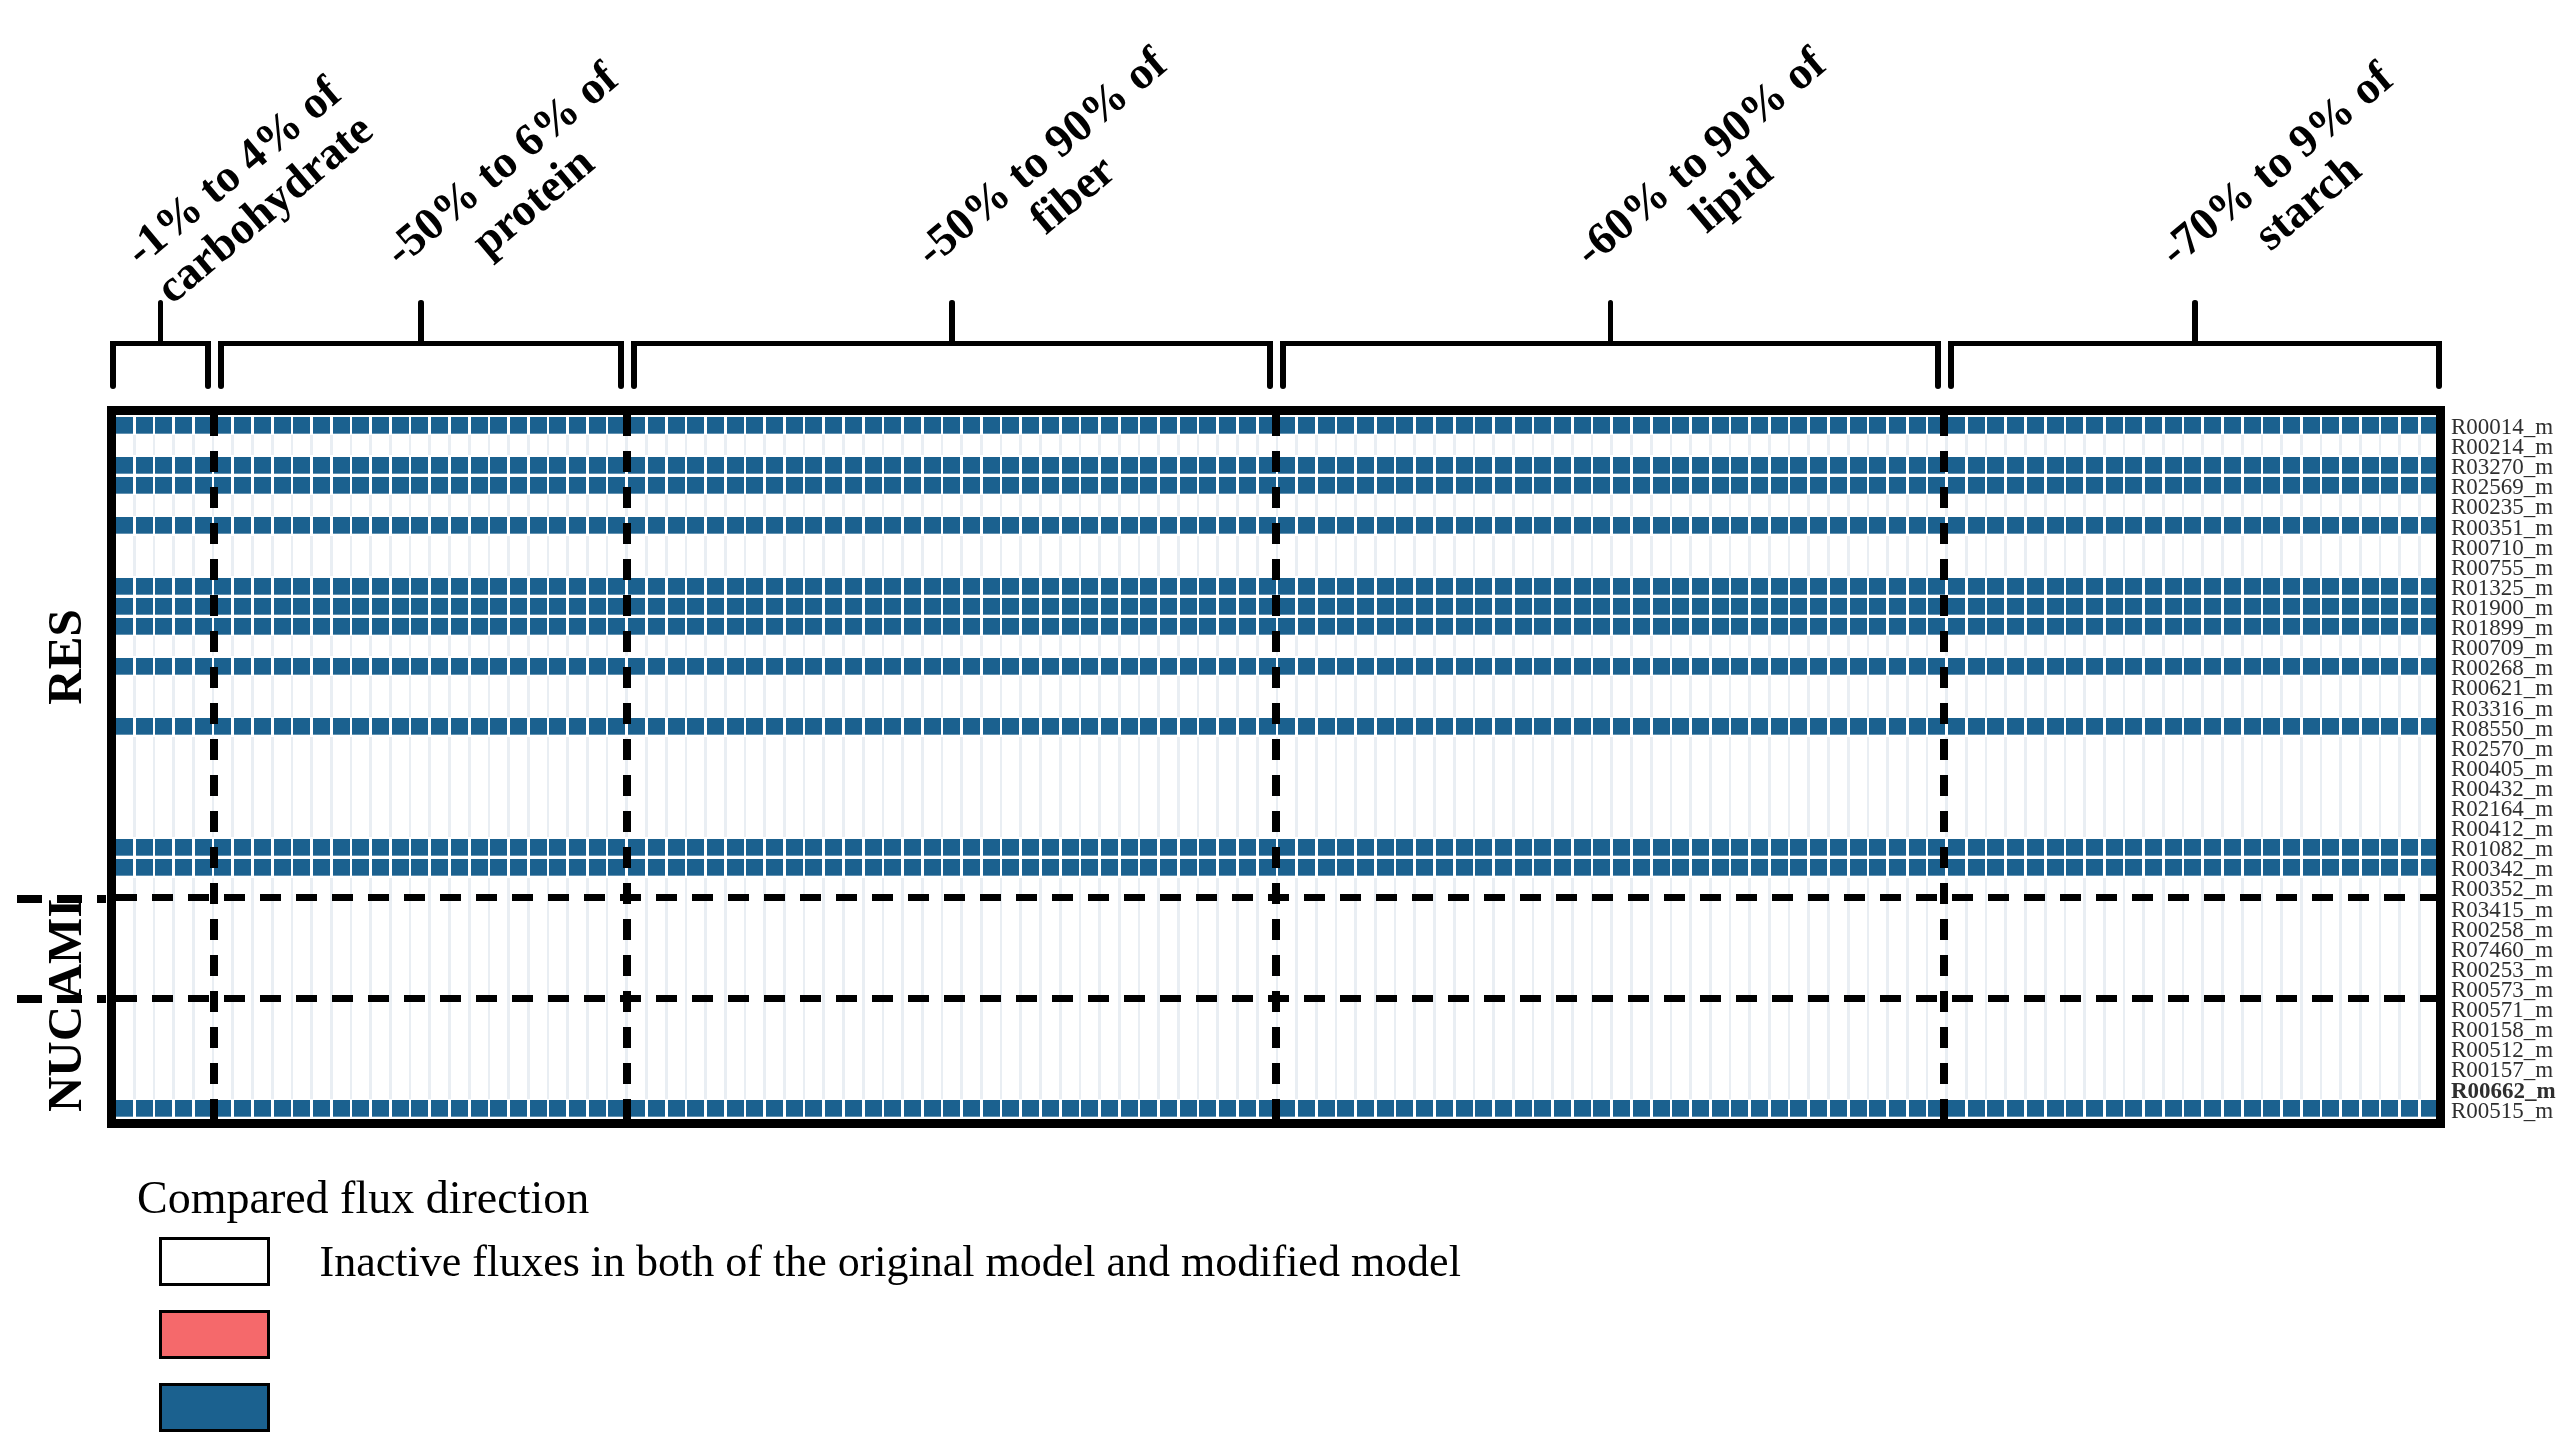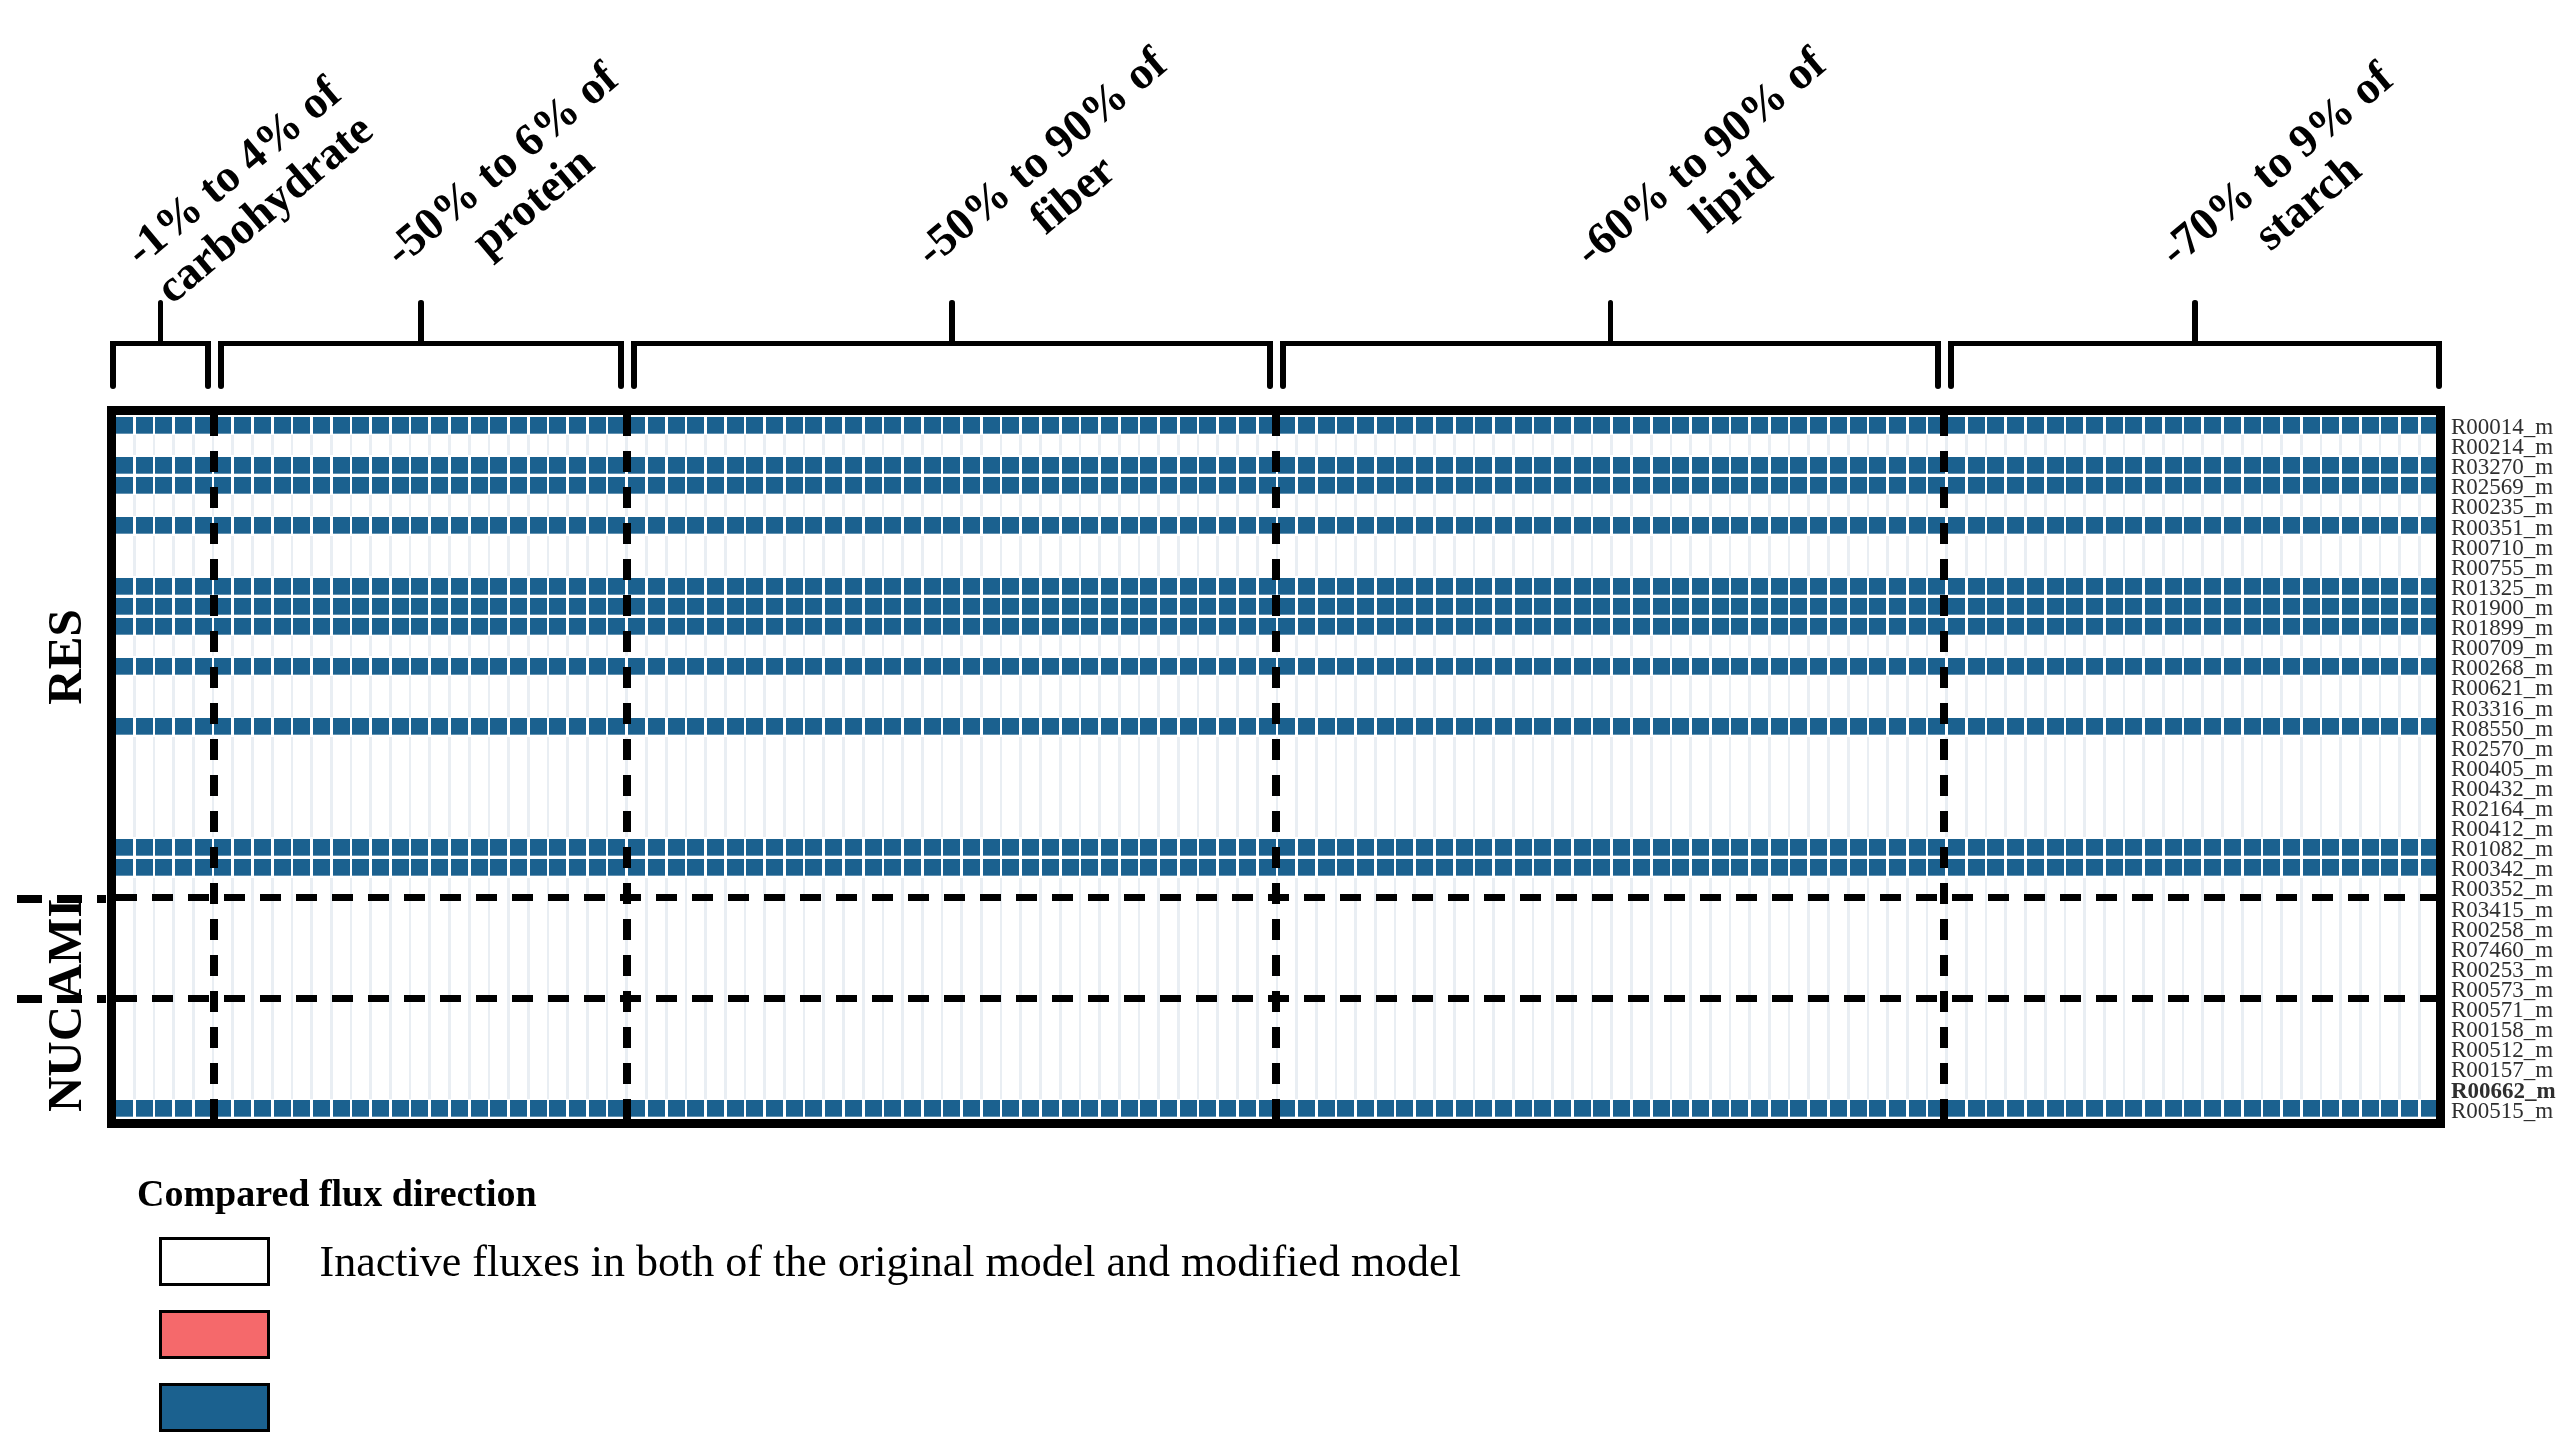--- a/index.html
+++ b/index.html
@@ -40,21 +40,21 @@
   .brace-tick{position:absolute;top:-46px;left:50%;margin-left:-2.8px;width:5.6px;height:42px;
               background:#000;border-radius:2.8px 2.8px 0 0;}
 
   
   .sec-anchor{position:absolute;width:0;height:0;}
   .sec-label{position:absolute;left:0;bottom:0;transform-origin:0 100%;transform:rotate(-40deg);
              font-size:46px;font-weight:bold;line-height:1.06;text-align:center;white-space:nowrap;}
 
   
   #legend{position:absolute;left:137px;top:1173px;}
-  #legend-title{font-size:38px;font-weight:bold;line-height:1.1;}
+  #legend-title{font-size:46px;font-weight:normal;line-height:1.1;}
   .legend-item{position:absolute;left:21.6px;display:flex;align-items:center;}
   .legend-swatch{width:105px;height:43px;border:3.5px solid #000;flex:0 0 auto;}
   .legend-label{margin-left:50px;font-size:44px;line-height:1;white-space:nowrap;}
 </style>
 </head>
 <body style="--active: #1B618F; --changed: #F5696B;">
 
 <div id="figure">
 
   <div id="heatmap-box">

